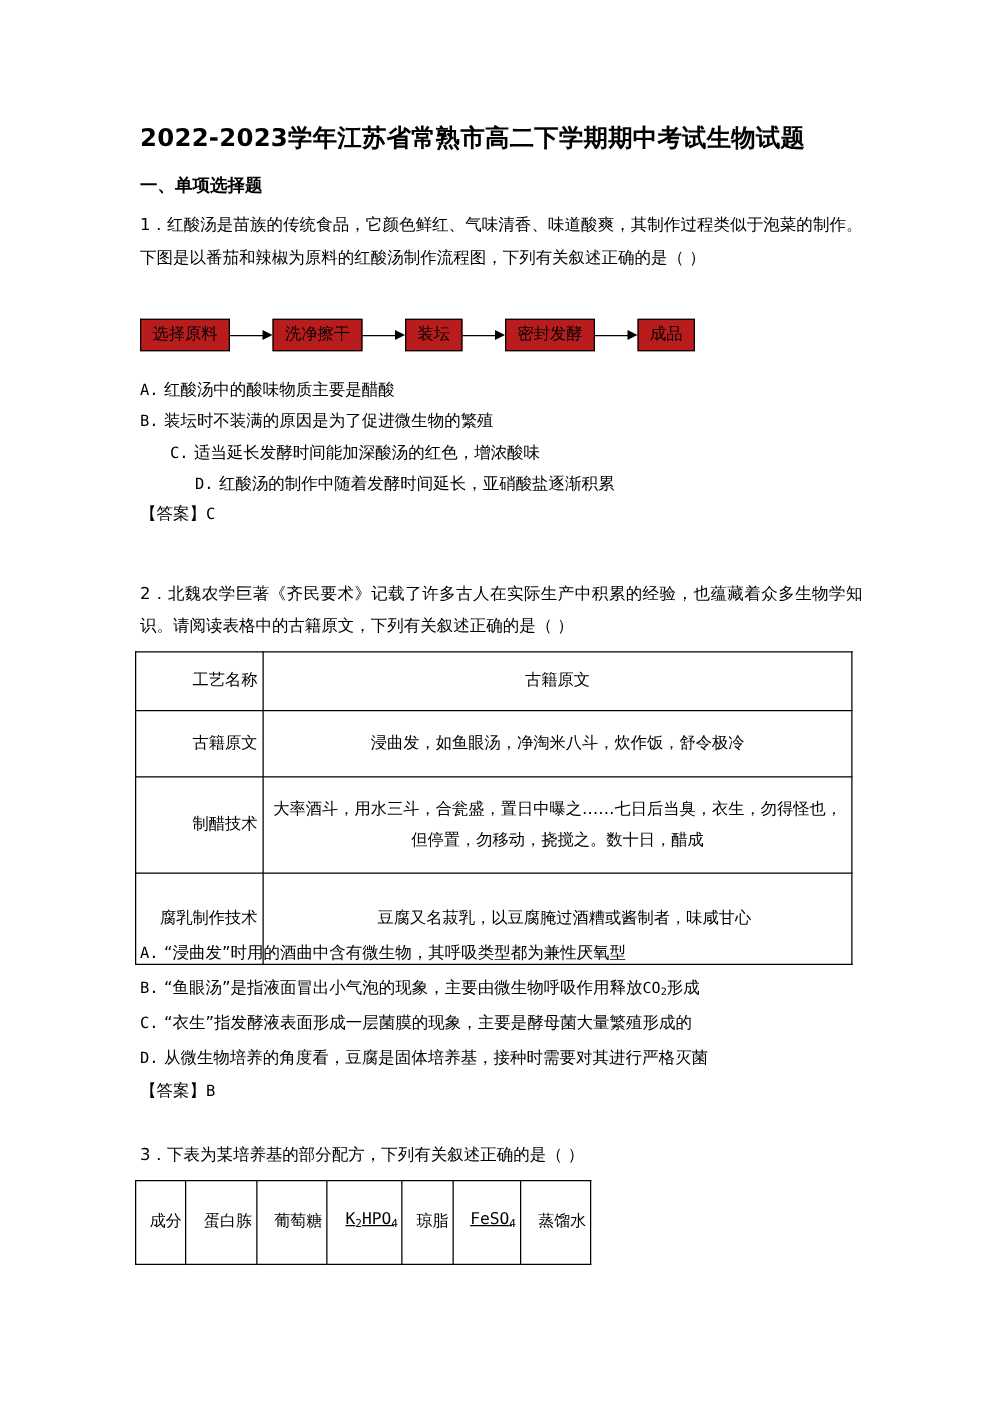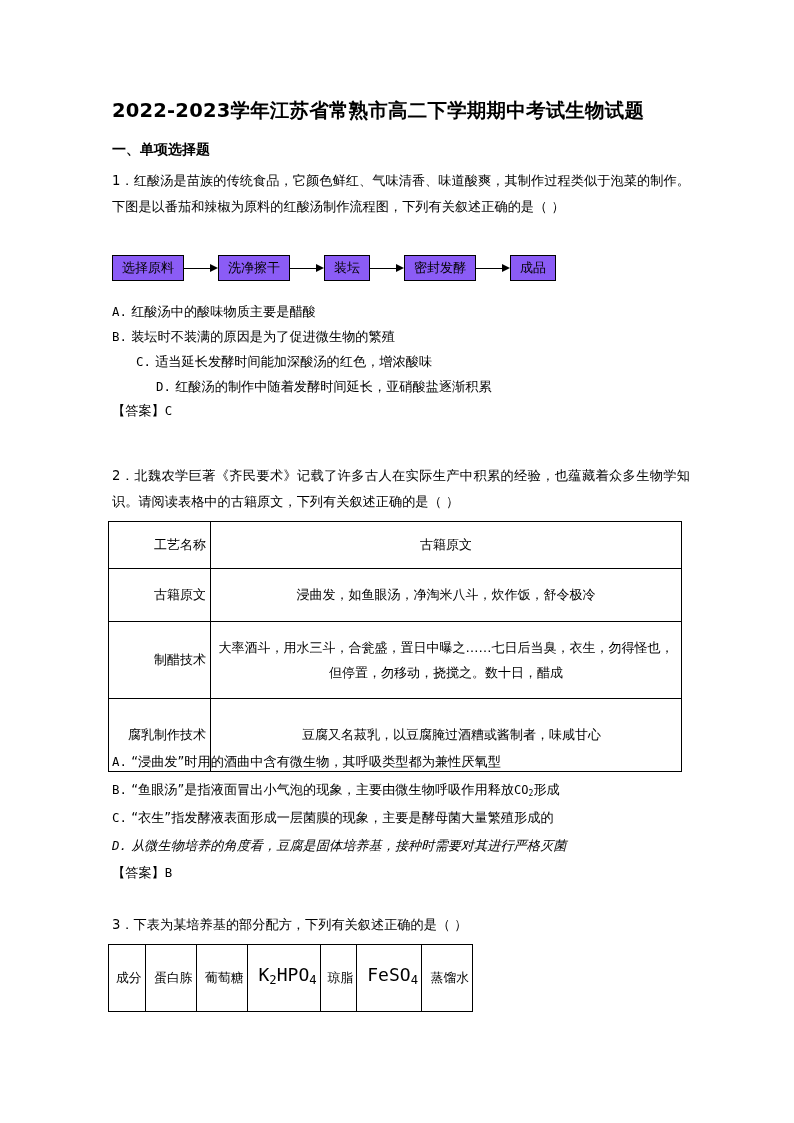--- a/index.html
+++ b/index.html
@@ -100,21 +100,21 @@
   }
   .flow-box {
     border: 1px solid #000;
     height: 26px;
     line-height: 24px;
     padding: 0 9px;
     font-size: 13px;
     box-sizing: border-box;
     white-space: nowrap;
     text-align: center;
-    background: #8b5cf6;
+    background: #b91c1c;
   }
   .flow-arrow {
     position: relative;
     width: 34px;
     height: 9px;
     display: inline-block;
   }
   .flow-arrow .shaft {
     position: absolute;
     left: 0;
@@ -179,23 +179,24 @@
   }
   #table-medium-recipe td {
     height: 62px;
     padding: 2px 3px;
     font-size: 12.8px;
     line-height: 22px;
     vertical-align: middle;
   }
   #table-medium-recipe td.chem {
     font-family: "DejaVu Sans Mono", "Liberation Mono", monospace;
-    font-size: 18px;
+    font-size: 13px;
     line-height: 26px;
     word-break: break-all;
+    text-decoration: underline;
   }
 </style>
 </head>
 <body>
 
 <div class="page">
 
   <div class="doc-title">2022-2023学年江苏省常熟市高二下学期期中考试生物试题</div>
 
   <div class="section-heading">一、单项选择题</div>
@@ -275,21 +276,21 @@
     <span>“浸曲发”时用的酒曲中含有微生物，其呼吸类型都为兼性厌氧型</span>
   </div>
   <div class="para opt" style="top:777px;">
     <span class="lbl">B.</span>
     <span>“鱼眼汤”是指液面冒出小气泡的现象，主要由微生物呼吸作用释放</span><span class="mono-chem"><span>CO</span><sub>2</sub></span><span>形成</span>
   </div>
   <div class="para opt" style="top:805px;">
     <span class="lbl">C.</span>
     <span>“衣生”指发酵液表面形成一层菌膜的现象，主要是酵母菌大量繁殖形成的</span>
   </div>
-  <div class="para opt" style="top:833px;font-style:italic;">
+  <div class="para opt" style="top:833px;">
     <span class="lbl">D.</span>
     <span>从微生物培养的角度看，豆腐是固体培养基，接种时需要对其进行严格灭菌</span>
   </div>
 
   <div class="para answer" style="top:861px;">
     <span>【答案】</span><span class="ans-val">B</span>
   </div>
 
   <div class="para q-stem" style="top:912px;">3．下表为某培养基的部分配方，下列有关叙述正确的是（      ）</div>
 

